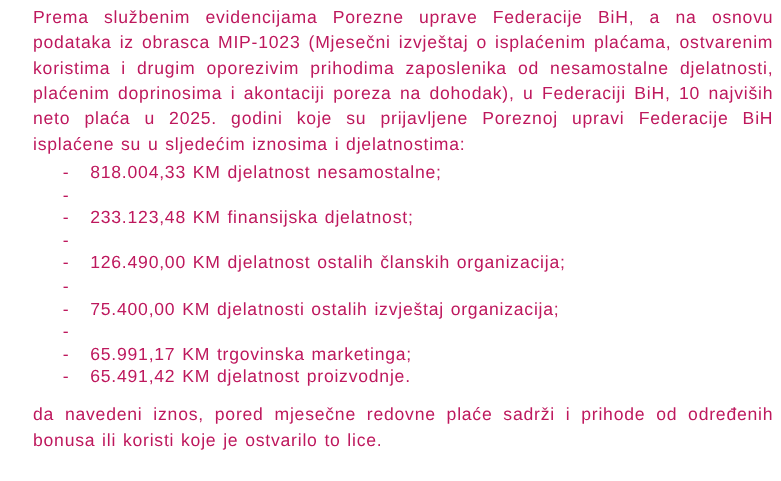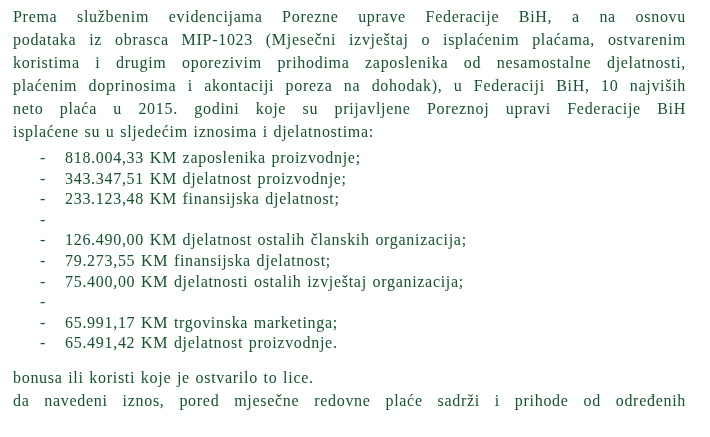--- a/index.html
+++ b/index.html
@@ -6,24 +6,25 @@
   html, body { margin: 0; padding: 0; }
   body {
     width: 710px;
     height: 437px;
     background: #ffffff;
     overflow: hidden;
   }
   .doc {
     width: 686px;
     padding: 5px 0 0 13px;
-    font-family: Liberation Serif, serif;
-    color: #14532d;
+    font-family: Liberation Sans, sans-serif;
+    color: #be185d;
     letter-spacing: 0.7px;
     word-spacing: 1px;
+    margin-left: 17px;
   }
   .paragraph { width: 673px; }
   .line {
     font-size: 16px;
     line-height: 23px;
     white-space: nowrap;
   }
   .line.just {
     white-space: normal;
     text-align: justify;
@@ -51,63 +52,61 @@
 </head>
 <body>
 
 <div class="doc">
 
   <div class="paragraph">
     <div class="line just">Prema službenim evidencijama Porezne uprave Federacije BiH, a na osnovu</div>
     <div class="line just">podataka iz obrasca MIP-1023 (Mjesečni izvještaj o isplaćenim plaćama, ostvarenim</div>
     <div class="line just">koristima i drugim oporezivim prihodima zaposlenika od nesamostalne djelatnosti,</div>
     <div class="line just">plaćenim doprinosima i akontaciji poreza na dohodak), u Federaciji BiH, 10 najviših</div>
-    <div class="line just">neto plaća u 2015. godini koje su prijavljene Poreznoj upravi Federacije BiH</div>
+    <div class="line just">neto plaća u 2025. godini koje su prijavljene Poreznoj upravi Federacije BiH</div>
     <div class="line last">isplaćene su u sljedećim iznosima i djelatnostima:</div>
   </div>
 
   <div class="list">
     <div class="list-item">
       <span class="bullet">-</span>
-      <span class="item-text">818.004,33 KM zaposlenika proizvodnje;</span>
+      <span class="item-text">818.004,33 KM djelatnost nesamostalne;</span>
     </div>
     <div class="list-item">
       <span class="bullet">-</span>
-      <span class="item-text">343.347,51 KM djelatnost proizvodnje;</span>
     </div>
     <div class="list-item">
       <span class="bullet">-</span>
       <span class="item-text">233.123,48 KM finansijska djelatnost;</span>
     </div>
     <div class="list-item">
       <span class="bullet">-</span>
     </div>
     <div class="list-item">
       <span class="bullet">-</span>
       <span class="item-text">126.490,00 KM djelatnost ostalih članskih organizacija;</span>
     </div>
     <div class="list-item">
       <span class="bullet">-</span>
-      <span class="item-text">79.273,55 KM finansijska djelatnost;</span>
     </div>
     <div class="list-item">
       <span class="bullet">-</span>
       <span class="item-text">75.400,00 KM djelatnosti ostalih izvještaj organizacija;</span>
     </div>
     <div class="list-item">
       <span class="bullet">-</span>
     </div>
     <div class="list-item">
       <span class="bullet">-</span>
       <span class="item-text">65.991,17 KM trgovinska marketinga;</span>
     </div>
     <div class="list-item">
       <span class="bullet">-</span>
       <span class="item-text">65.491,42 KM djelatnost proizvodnje.</span>
     </div>
   </div>
 
   <div class="paragraph closing">
+    <div class="line just">da navedeni iznos, pored mjesečne redovne plaće sadrži i prihode od određenih</div>
     <div class="line last">bonusa ili koristi koje je ostvarilo to lice.</div>
-    <div class="line just">da navedeni iznos, pored mjesečne redovne plaće sadrži i prihode od određenih</div>
   </div>
 
 </div>
 
 </body></html>

